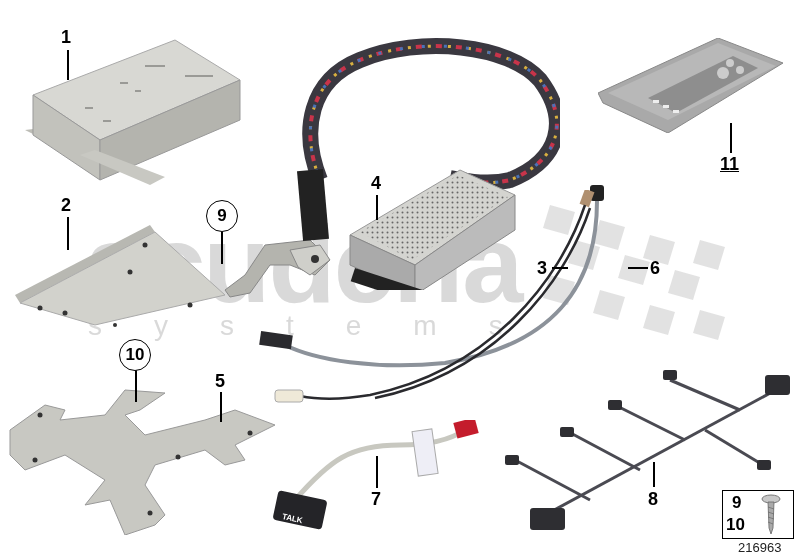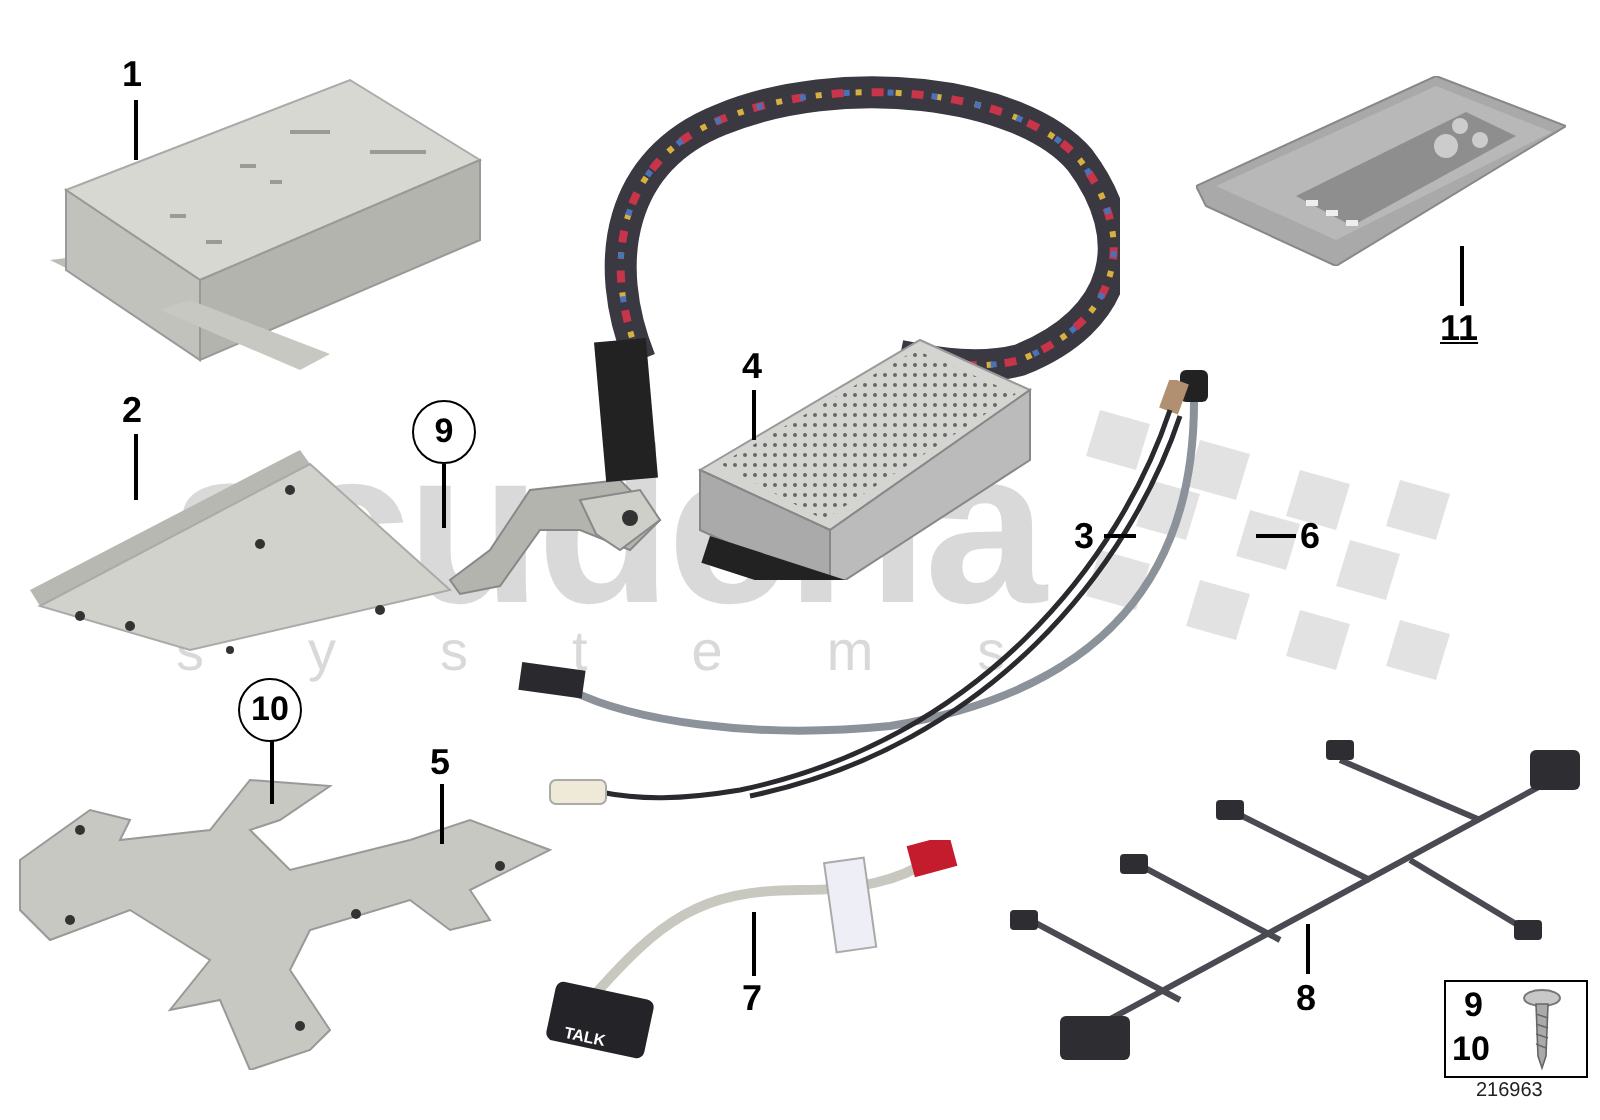--- a/index.html
+++ b/index.html
@@ -6,21 +6,21 @@
   body{width:800px;height:560px;position:relative;overflow:hidden;font-family:"Liberation Sans",sans-serif;}
   .stage{position:absolute;left:0;top:0;width:800px;height:560px;}
   .label{position:absolute;font-family:"Liberation Sans",sans-serif;font-weight:bold;font-size:18px;color:#000;line-height:18px;}
   .circ{position:absolute;width:30px;height:30px;border:1.5px solid #000;border-radius:50%;display:flex;align-items:center;justify-content:center;font-weight:bold;font-size:17px;font-family:"Liberation Sans",sans-serif;background:#fff;}
   .lead{position:absolute;background:#000;}
   .watermark{position:absolute;font-family:"Liberation Sans",sans-serif;color:rgba(185,185,185,0.55);font-weight:bold;pointer-events:none;}
   .wm-main{left:85px;top:200px;font-size:110px;letter-spacing:-2px;}
   .wm-sub{left:88px;top:310px;font-size:28px;letter-spacing:52px;font-weight:normal;}
   .legend-box{position:absolute;left:722px;top:490px;width:70px;height:47px;border:1px solid #000;background:#fff;}
   .legend-num{position:absolute;font-weight:bold;font-size:17px;}
-  .ref-num{position:absolute;left:738px;top:540px;font-size:10px;color:#222;}
+  .ref-num{position:absolute;left:738px;top:540px;font-size:13px;color:#222;}
 </style>
 </head>
 <body>
 
 <div class="stage">
 
   <div class="watermark wm-main">scuderia</div>
   <div class="watermark wm-sub">systems</div>
 
   <svg style="position:absolute;left:530px;top:200px;" width="230" height="150" viewBox="0 0 230 150">

